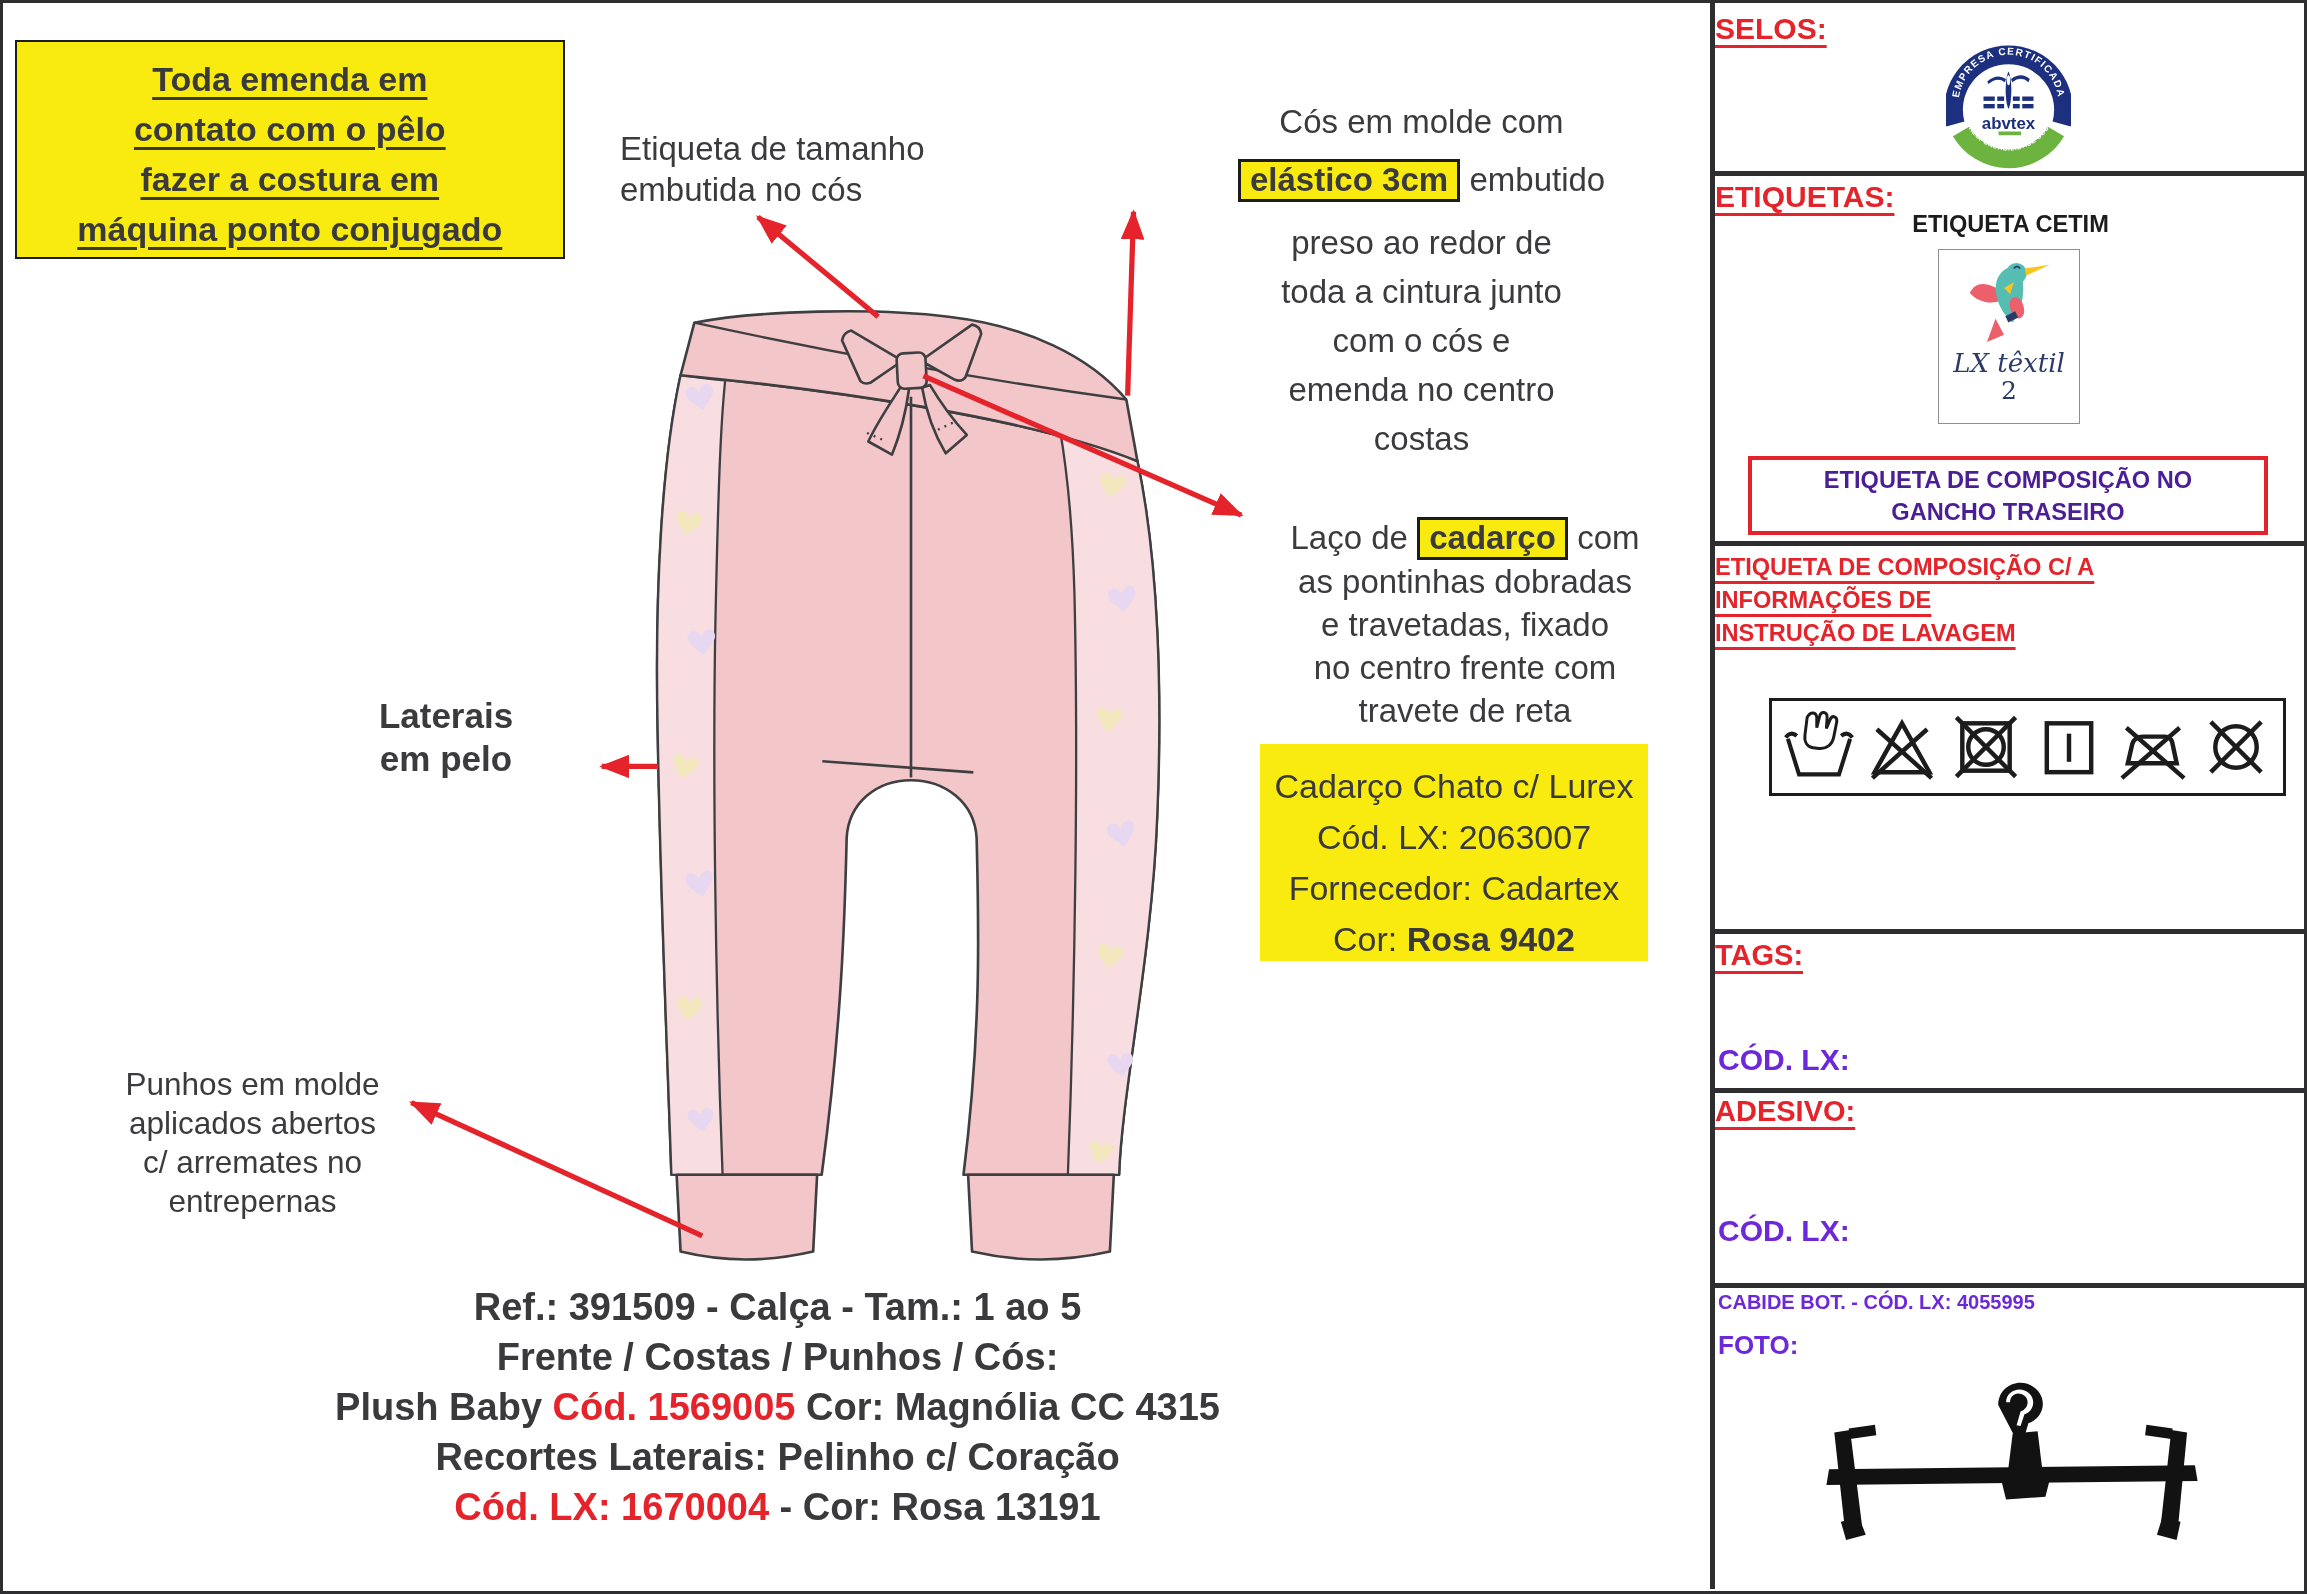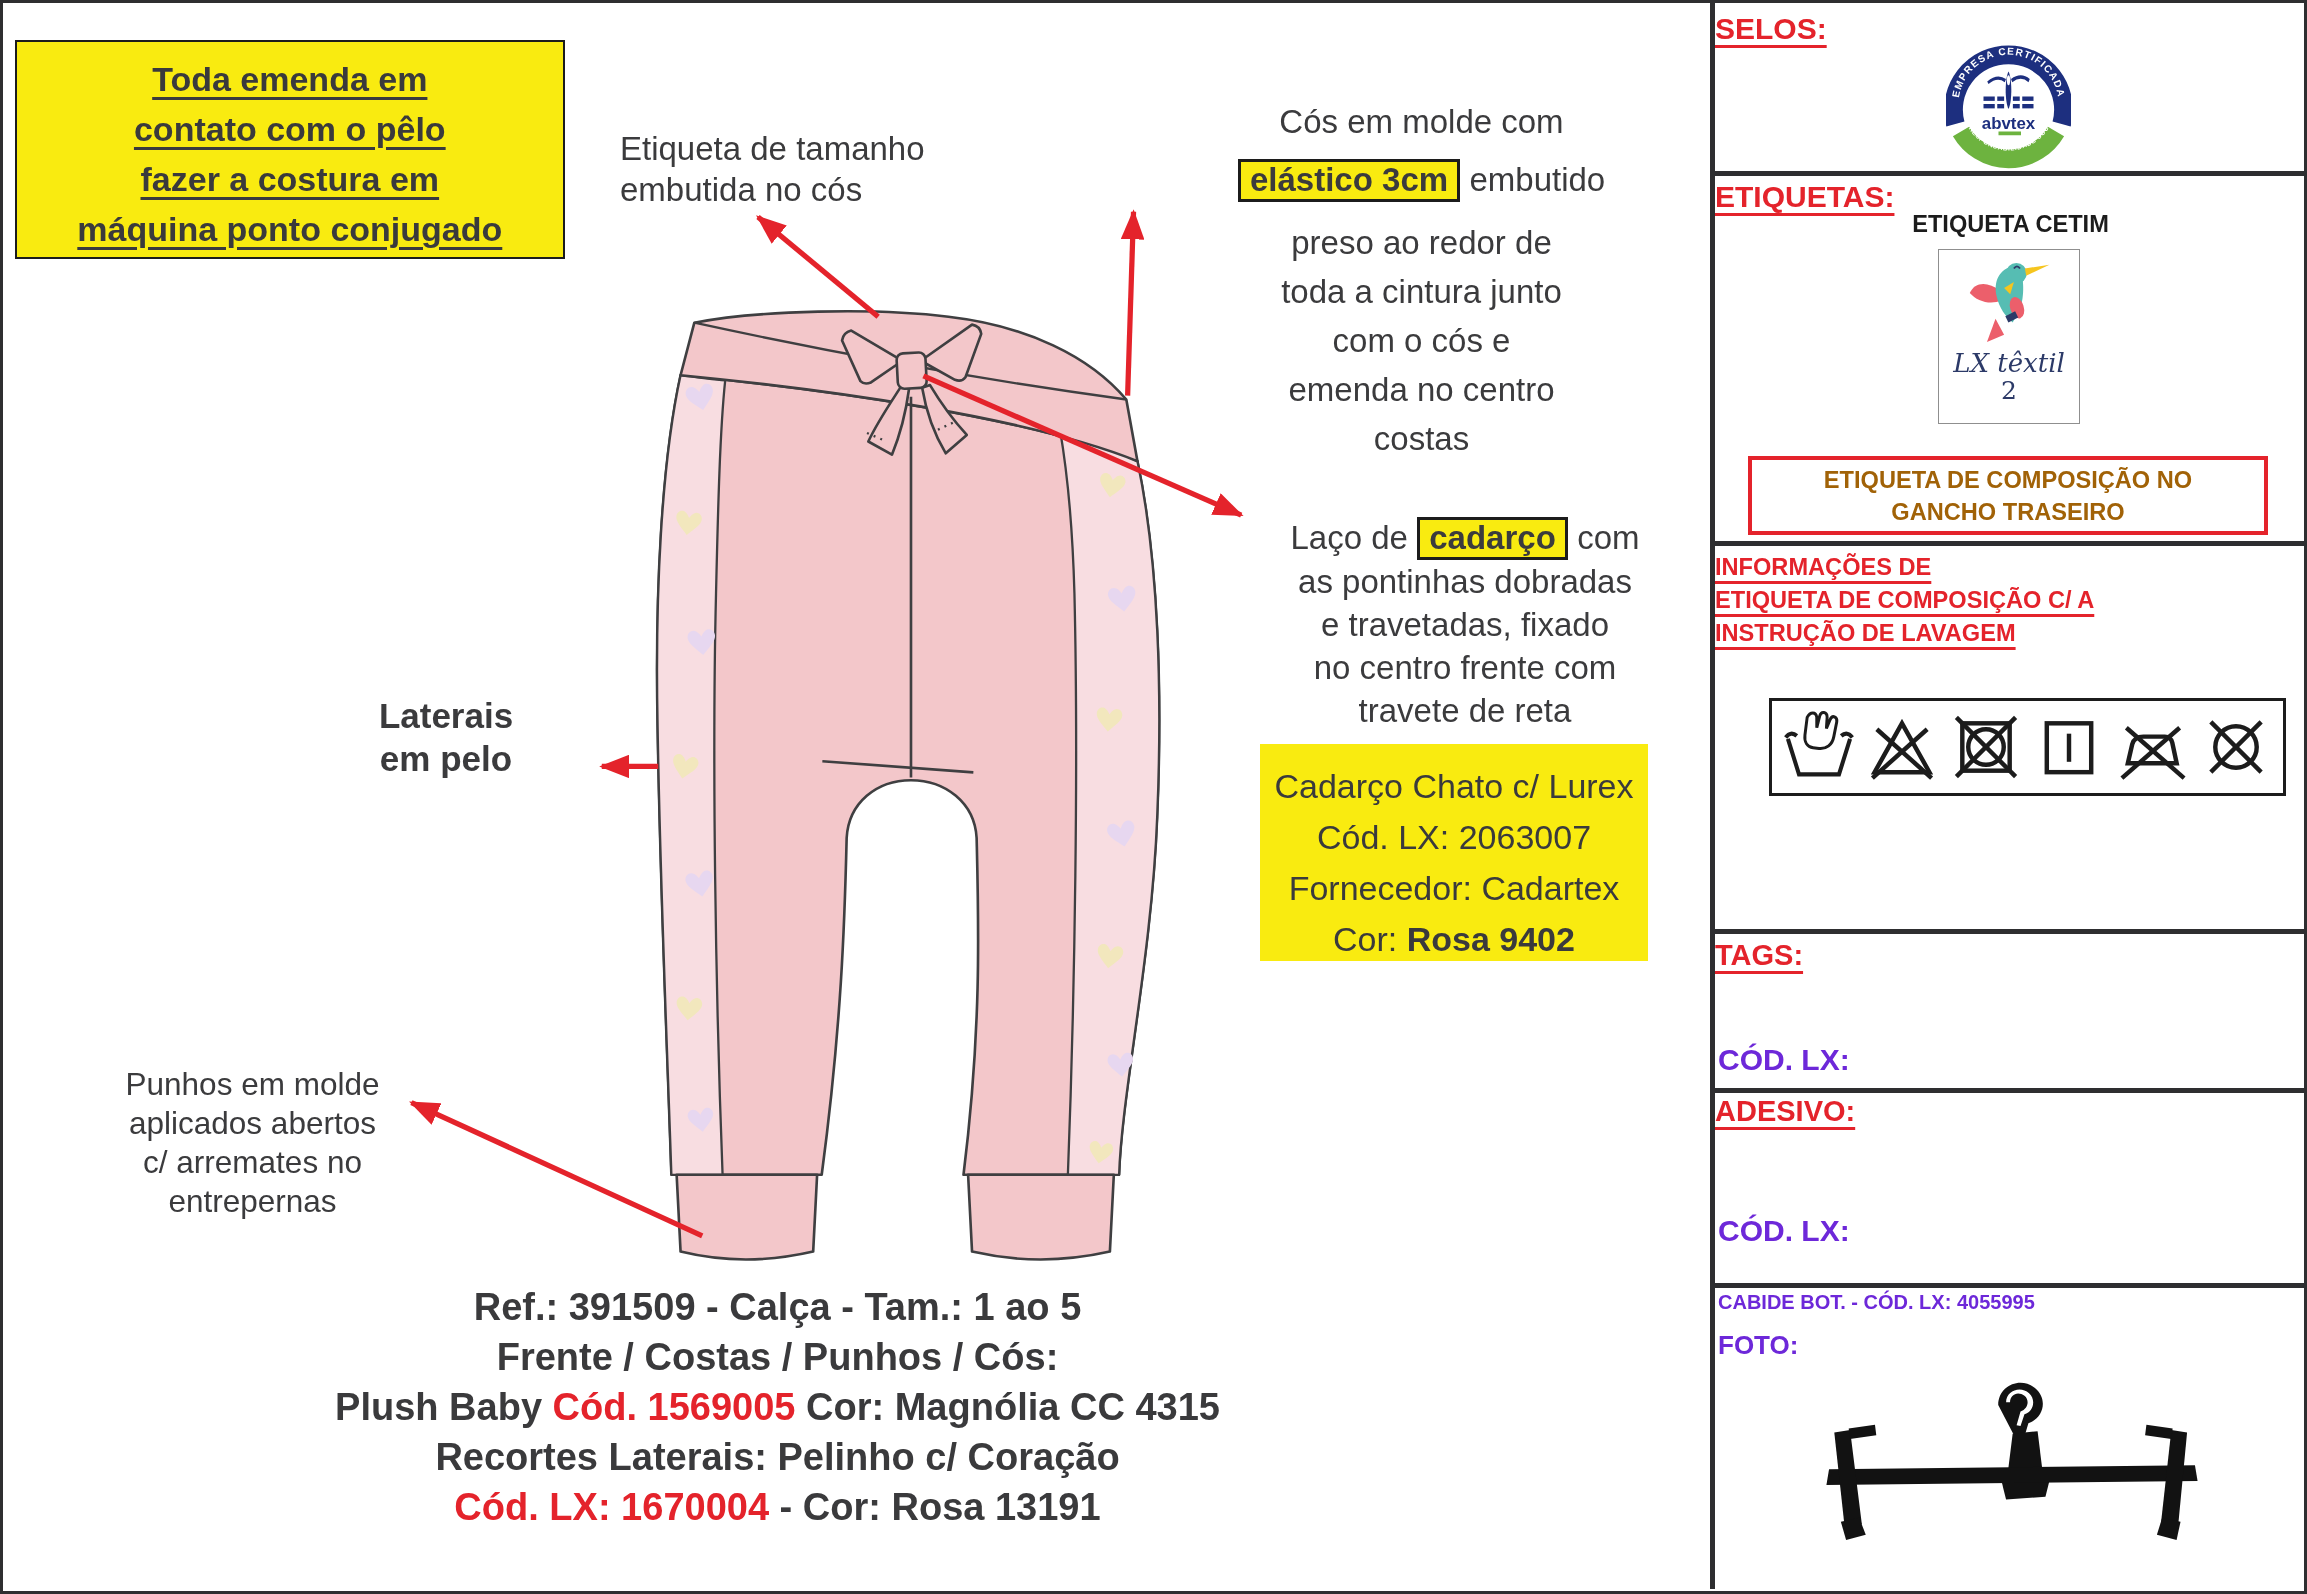--- a/index.html
+++ b/index.html
@@ -19,21 +19,21 @@
   .vdiv{left:1707px;top:0;width:5.3px;height:1586px;background:#2e2e30;}
   .hdiv{left:1712px;width:591px;height:5.3px;background:#2e2e30;}
   .col-title{left:1712px;width:591px;text-align:left;font-weight:bold;color:#e4232b;}
   .cod{left:1715px;font-weight:bold;color:#6d28d9;font-size:30px;}
   .label-box{left:1935px;top:246px;width:142px;height:175px;border:1.3px solid #8f8f8f;
     box-sizing:border-box;display:flex;flex-direction:column;align-items:center;background:#fff;}
   .brand{font-family:"DejaVu Serif",serif;font-style:italic;font-weight:normal;
     color:#2c3a68;font-size:26px;line-height:29px;margin-top:-3.9px;}
   .brand2{font-family:"DejaVu Serif",serif;color:#2c3a68;font-size:25px;line-height:26px;}
   .comp-box{left:1745px;top:453px;width:520px;height:79px;border:4.6px solid #e4232b;
-    box-sizing:border-box;text-align:center;color:#a16207;font-weight:bold;
+    box-sizing:border-box;text-align:center;color:#4c1d95;font-weight:bold;
     font-size:23.6px;line-height:31.5px;padding-top:5.3px;}
   .care-box{left:1766px;top:695px;width:517px;height:98px;border:3.3px solid #1c1c1c;
     box-sizing:border-box;display:flex;align-items:center;justify-content:space-evenly;}
   .drawcord-box{left:1257px;top:741px;width:388px;height:217px;background:#f9eb10;
     text-align:center;font-size:34px;line-height:51px;padding-top:17px;box-sizing:border-box;color:#3a3a3c;}
   .footer{left:118px;top:1279px;width:1313px;text-align:center;font-weight:bold;
     font-size:38px;line-height:50px;color:#3a3a3c;}
 </style>
 </head>
 <body>
@@ -235,22 +235,22 @@
     </svg>
     <div class="brand">LX têxtil</div>
     <div class="brand2">2</div>
   </div>
   <div class="abs comp-box">
     <div>ETIQUETA DE COMPOSIÇÃO NO</div>
     <div>GANCHO TRASEIRO</div>
   </div>
 
   <div class="abs col-title" style="top:548px;font-size:23.6px;line-height:33px;">
+    <div><span class="u">ETIQUETA DE COMPOSIÇÃO C/ A</span></div>
     <div><span class="u">INFORMAÇÕES DE</span></div>
-    <div><span class="u">ETIQUETA DE COMPOSIÇÃO C/ A</span></div>
     <div><span class="u">INSTRUÇÃO DE LAVAGEM</span></div>
   </div>
   <div class="abs care-box">
     <svg width="74" height="74" viewBox="0 0 100 100" stroke="#1c1c1c" fill="none" stroke-width="5.5">
       <path d="M5,37 Q12,28 20,35"></path>
         <path d="M80,35 Q88,28 95,37"></path>
       <path d="M8,39 L23,87 L77,87 L92,39"></path>
       <path d="M34,10 C38,2 46,2 47,10 L47,24 L51,8 C53,1 61,2 61,10 L60,25 L65,13 C68,6 75,9 74,16 L70,36 C68,47 60,53 50,52 L42,51 C34,50 30,43 31,34 Z" fill="#fff" stroke-width="4"></path>
     </svg>
     <svg width="74" height="74" viewBox="0 0 100 100" stroke="#1c1c1c" fill="none" stroke-width="6">

